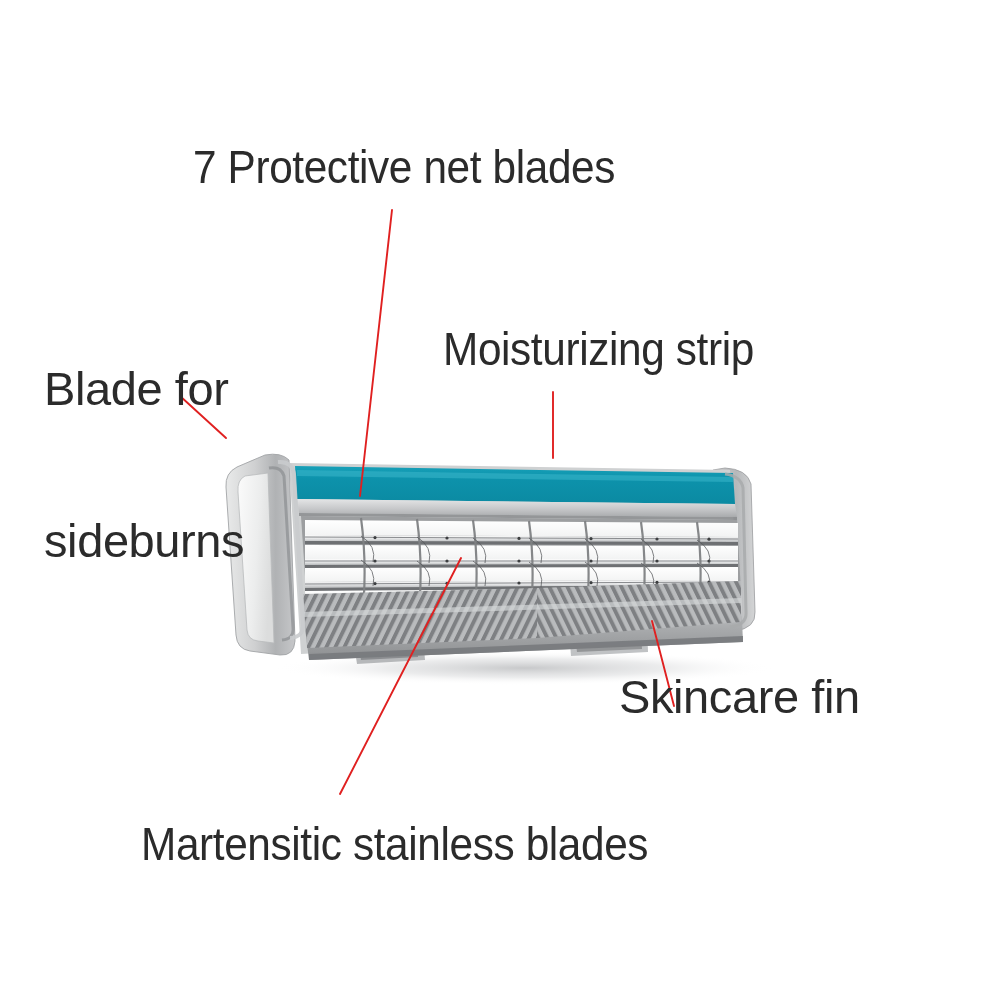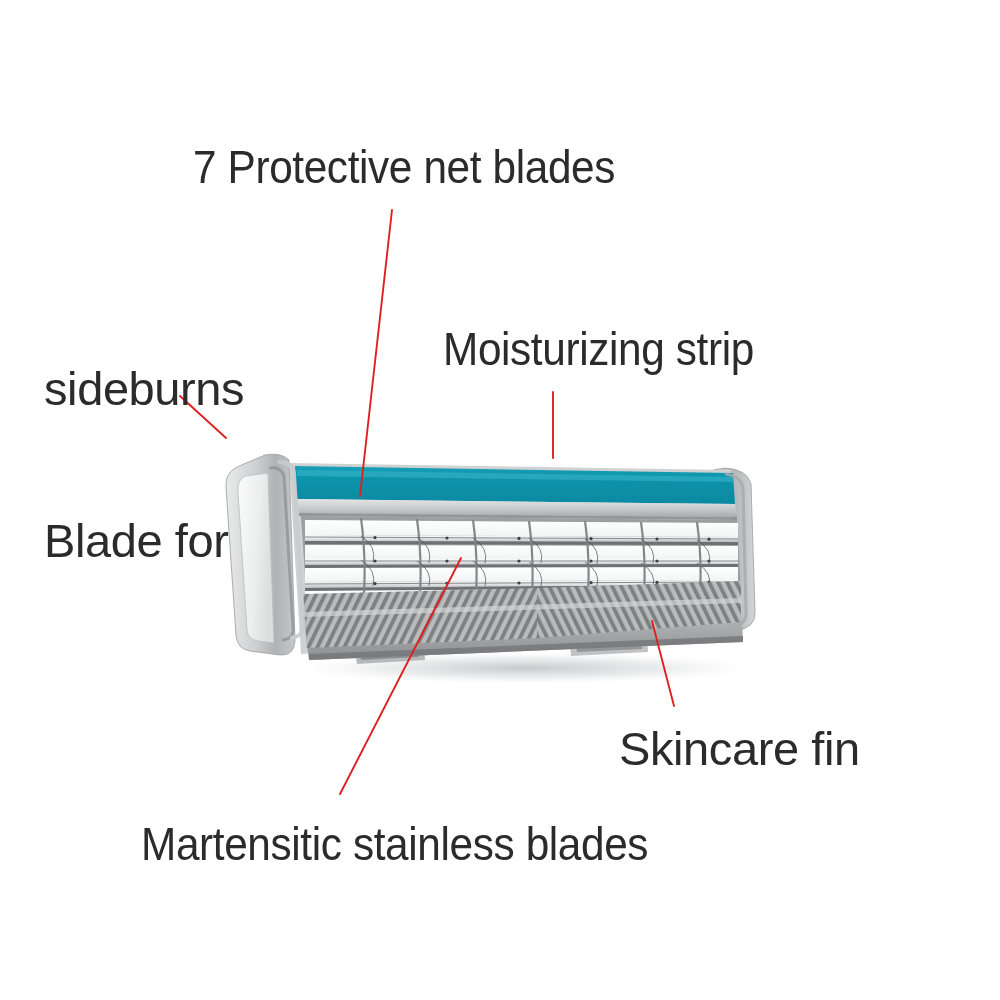--- a/index.html
+++ b/index.html
@@ -21,21 +21,21 @@
     line-height:1.08;
     white-space:pre;
     letter-spacing:-0.4px;
     transform-origin:left top;
   }
   .label.cond{transform:scaleX(.90);}
 
   #lbl-net{left:193px;top:98px;font-size:47px;}
   #lbl-side{left:44px;top:218px;font-size:47px;}
   #lbl-moist{left:443px;top:280px;font-size:47px;}
-  #lbl-skin{left:619px;top:680px;font-size:47px;}
+  #lbl-skin{left:619px;top:628px;font-size:47px;}
   #lbl-layer{left:133px;top:712px;font-size:47px;}
   #lbl-mart{left:141px;top:775px;font-size:47px;}
 
   
   #leaders{position:absolute;left:0;top:0;width:1000px;height:1000px;pointer-events:none;}
 
   
   #product{
     position:absolute;
     left:185px;top:372px;
@@ -272,22 +272,22 @@
       <line x1="180" y1="352" x2="226" y2="394"></line>
       <line x1="553" y1="348" x2="553" y2="414"></line>
       <line x1="652" y1="577" x2="674" y2="662"></line>
       <line x1="461" y1="514" x2="340" y2="750"></line>
     </g>
   </svg>
 
   <div class="label cond" id="lbl-net">7 Protective net blades</div>
 
   <div class="label" id="lbl-side">
+    <div>Blade for</div>
     <div>sideburns</div>
-    <div>Blade for</div>
   </div>
 
   <div class="label cond" id="lbl-moist">Moisturizing strip</div>
 
   <div class="label" id="lbl-skin">Skincare fin</div>
 
 
   <div class="label cond" id="lbl-mart">Martensitic stainless blades</div>
 
 </div>

